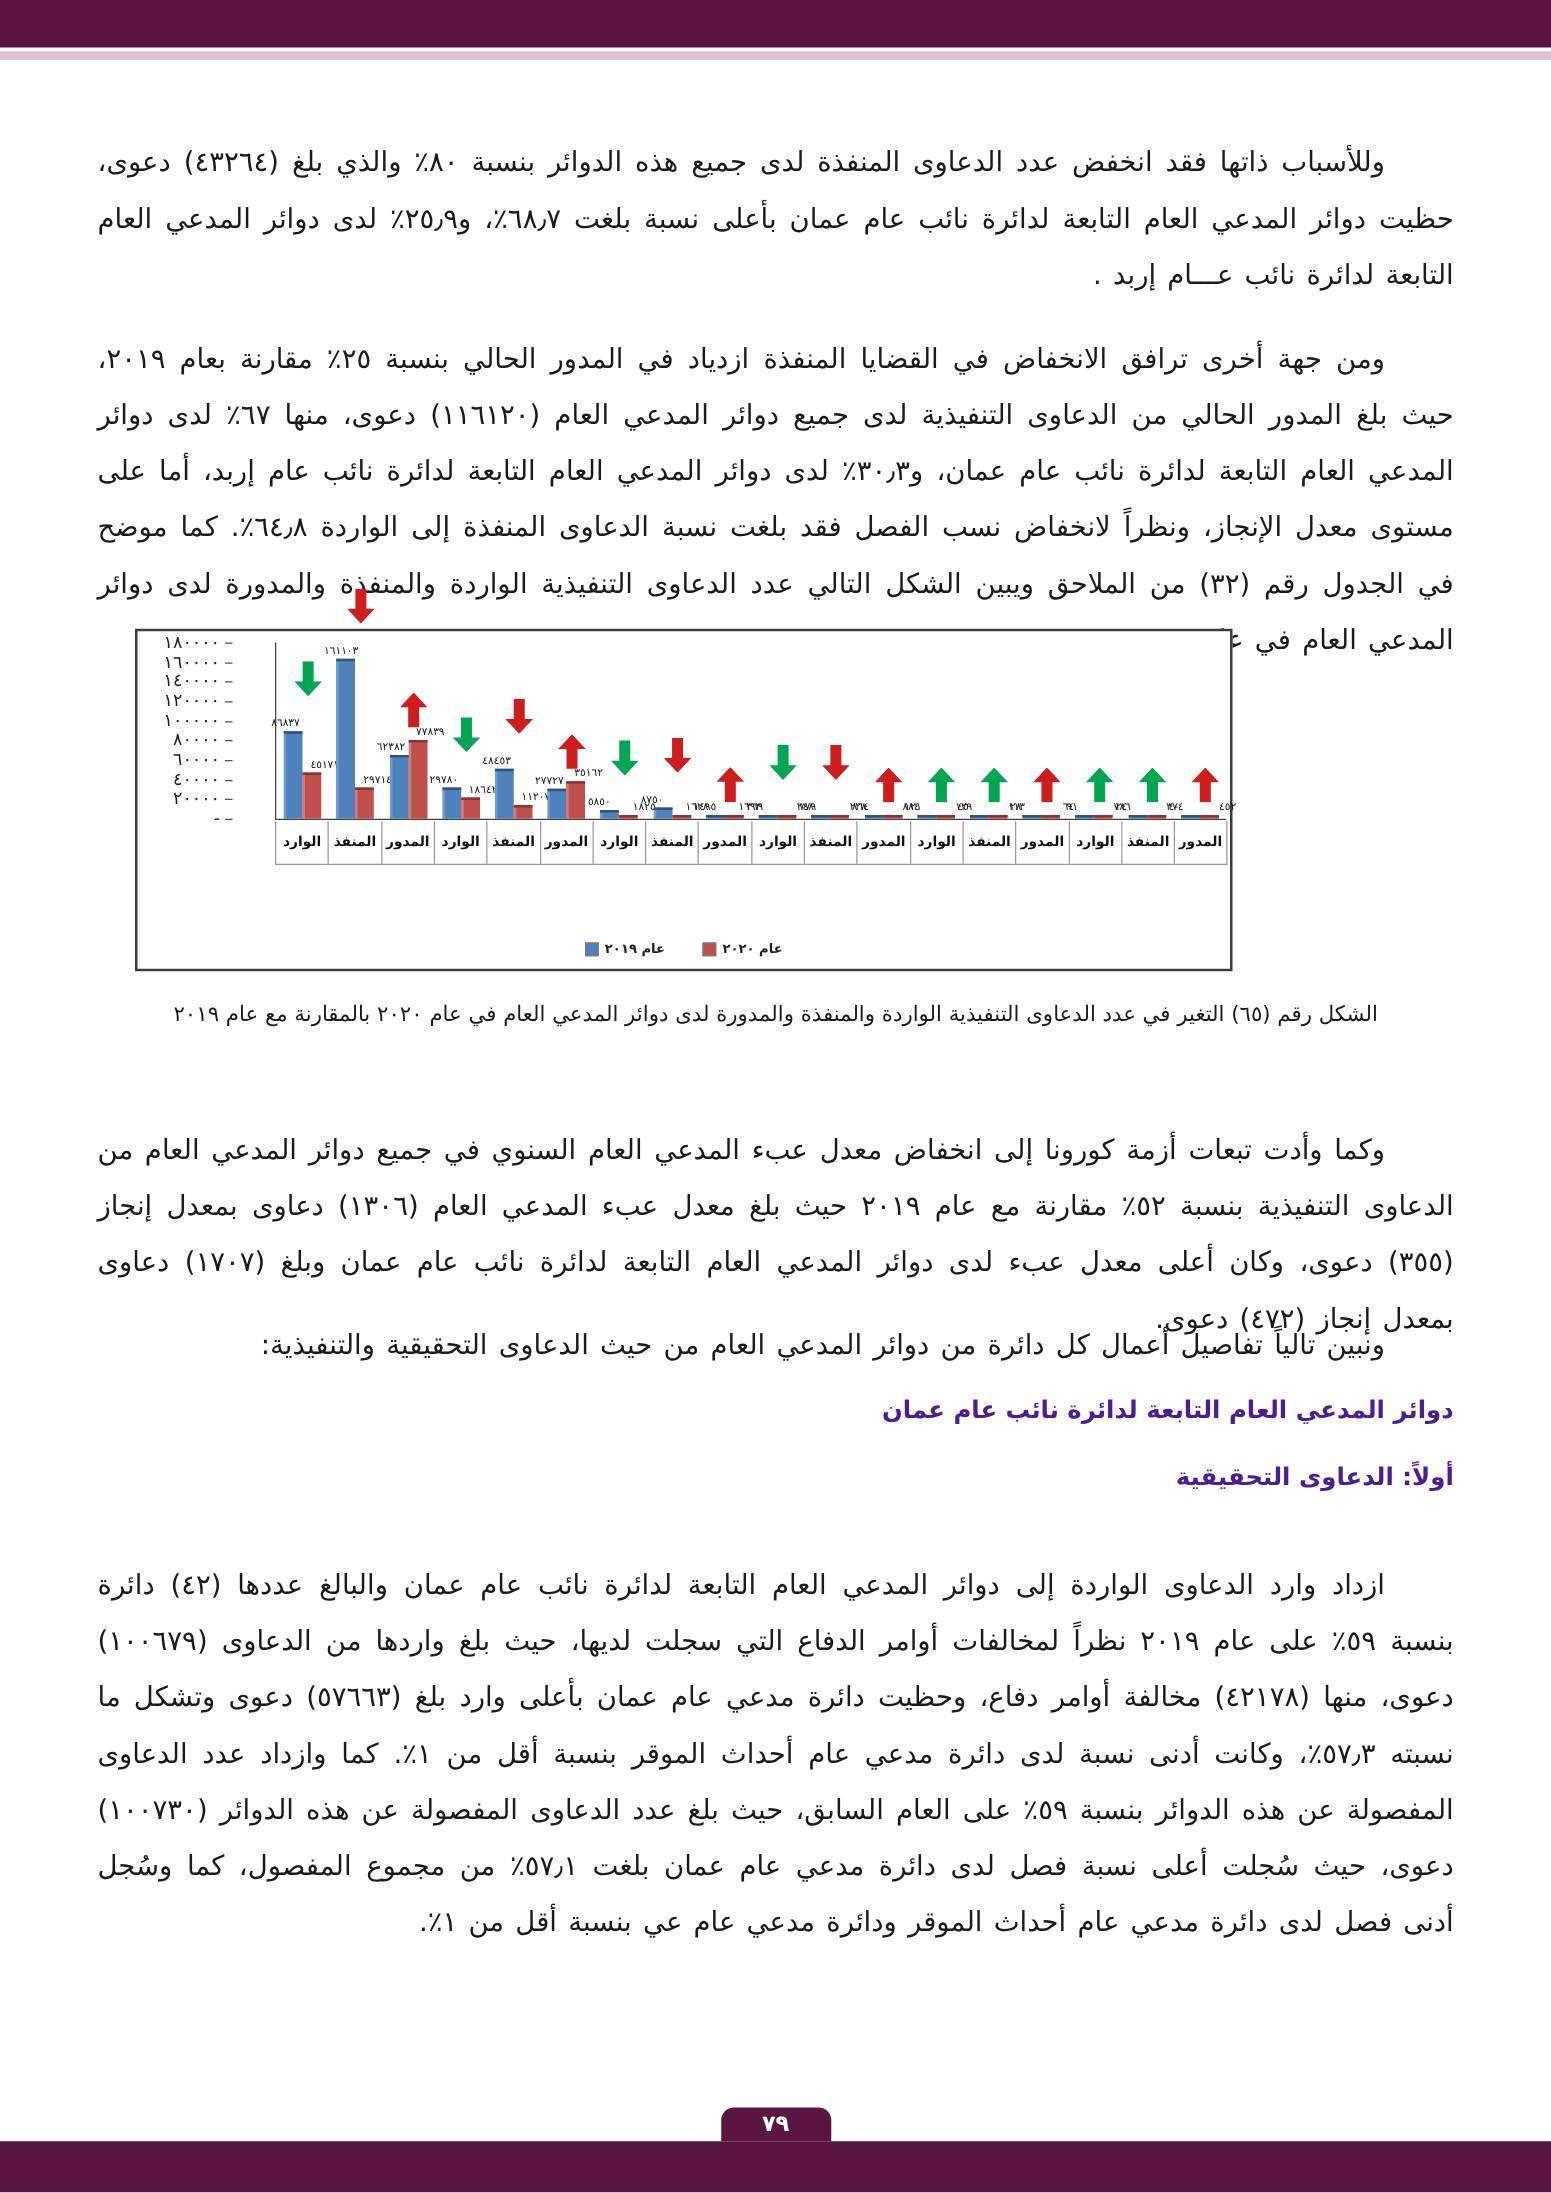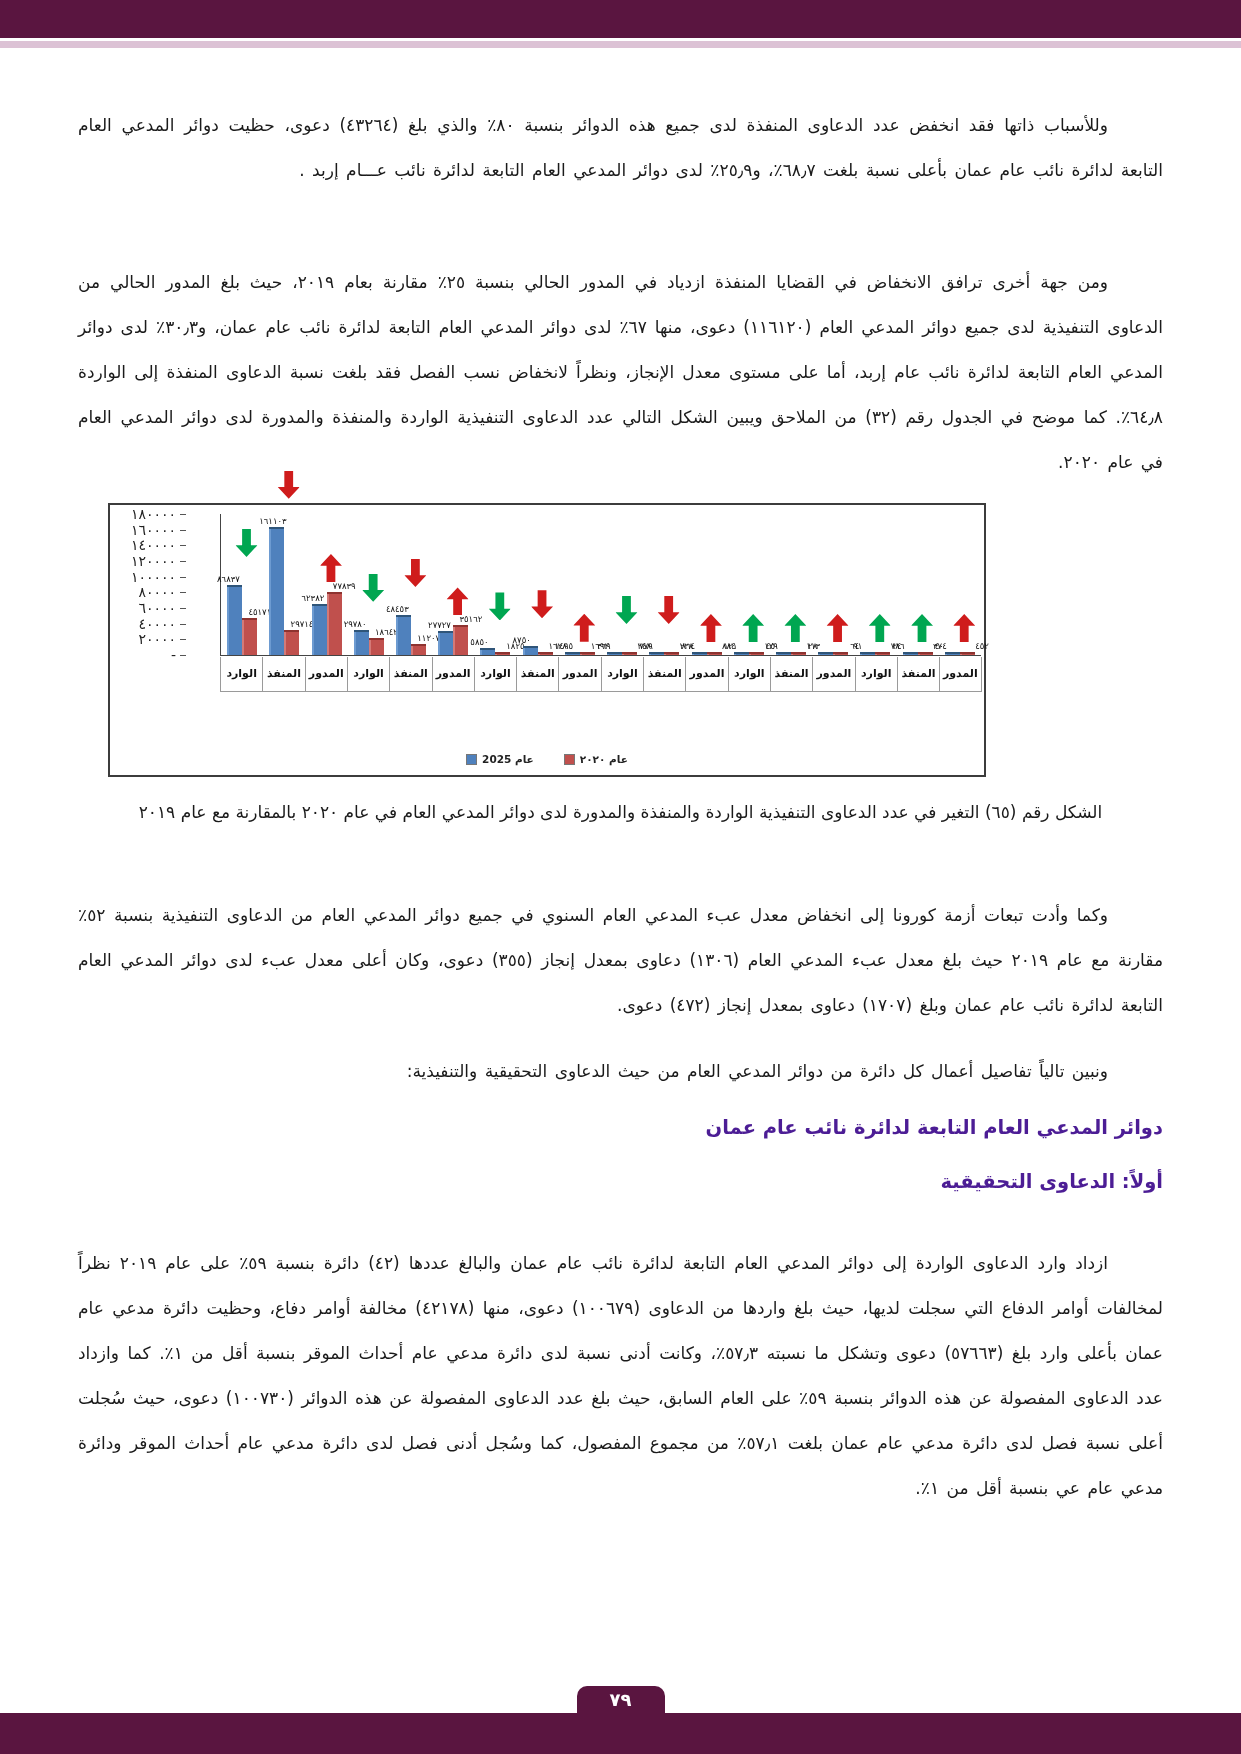--- a/index.html
+++ b/index.html
@@ -13,21 +13,21 @@
   .footer-bar{position:absolute;bottom:0;left:0;width:1241px;height:41px;background:#5a1540;}
   .page-tab{
     position:absolute;bottom:41px;left:50%;transform:translateX(-50%);
     width:88px;height:27px;background:#5a1540;border-radius:10px 10px 0 0;
     color:#ffffff;display:flex;align-items:center;justify-content:center;
     font-size:18px;font-weight:bold;
   }
   
   .para{
     position:absolute;right:78px;left:78px;direction:rtl;
-    font-size:17px;line-height:45px;text-align:justify;text-indent:55px;
+    font-size:22px;line-height:45px;text-align:justify;text-indent:55px;
     word-spacing:2px;color:#1a1a1a;
   }
   .heading{
     position:absolute;right:78px;left:78px;direction:rtl;
     font-size:19.5px;font-weight:bold;color:#4c1d95;
   }
   .caption{
     position:absolute;right:60px;left:60px;direction:rtl;text-align:center;
     font-size:17px;color:#1a1a1a;
   }
@@ -253,21 +253,21 @@
           <div class="xcell cat">المنفذ</div>
           <div class="xcell cat">المدور</div>
           <div class="xcell cat">الوارد</div>
           <div class="xcell cat">المنفذ</div>
           <div class="xcell cat last">المدور</div>
         </div>
       </div>
       <div class="legend">
         <div class="legend-item">
           <span class="legend-swatch" style="background: rgb(79, 129, 189);"></span>
-          <span dir="rtl">عام 2025</span>
+          <span dir="rtl">عام ٢٠١٩</span>
         </div>
         <div class="legend-item">
           <span class="legend-swatch" style="background: rgb(192, 80, 77);"></span>
           <span dir="rtl">عام ٢٠٢٠</span>
         </div>
       </div>
     </div>
 </div>
 
 <div class="caption" style="top:802px;">الشكل رقم (٦٥) التغير في عدد الدعاوى التنفيذية الواردة والمنفذة والمدورة لدى دوائر المدعي العام في عام ٢٠٢٠ بالمقارنة مع عام ٢٠١٩</div>

